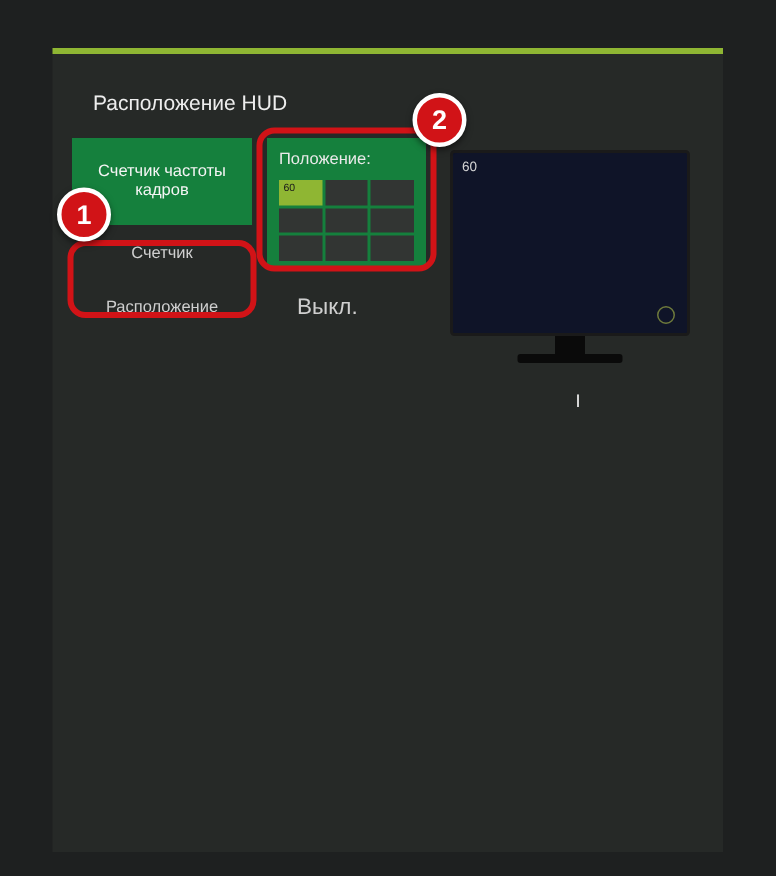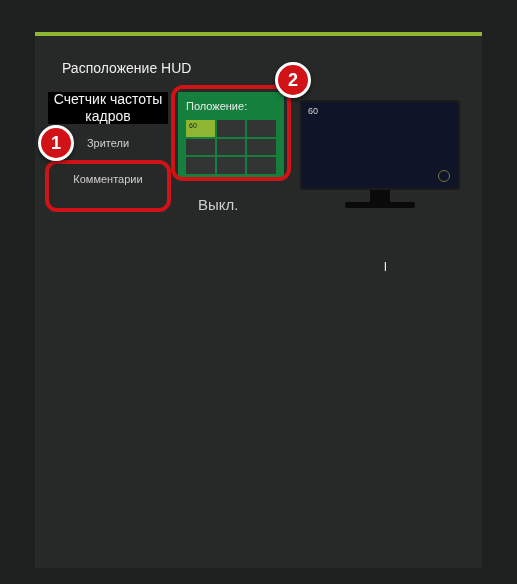--- a/index.html
+++ b/index.html
@@ -37,24 +37,24 @@
     height: 34px;
     display: flex; align-items: center; justify-content: center;
     font-size: 11px;
     color: #cfcfcf;
     text-align: center;
     cursor: pointer;
     margin-bottom: 2px;
     background: #2b2e2c;
   }
   .side-item.active {
-    background: #000000;
+    background: #15803d;
     color: #f5f5f5;
-    height: 32px;
-    font-size: 14px;
+    height: 58px;
+    font-size: 11px;
     line-height: 1.2;
   }
   .side-item.plain { background: transparent; }
   .pos-block {
     position: absolute;
     left: 178px; top: 92px;
     width: 106px;
     height: 88px;
     background: #15803d;
   }
@@ -94,21 +94,21 @@
     font-size: 15px;
     color: #cfcfcf;
     cursor: pointer;
   }
   .monitor {
     position: absolute;
     left: 300px; top: 100px;
     width: 160px;
   }
   .monitor-screen {
-    width: 160px; height: 90px;
+    width: 160px; height: 124px;
     background: #0f1428;
     border: 2px solid #1a1a1a;
     border-radius: 3px;
     position: relative;
   }
   .fps-badge {
     position: absolute;
     left: 6px; top: 4px;
     font-size: 9px;
     color: #d5d5d5;
@@ -165,22 +165,22 @@
 </head>
 <body>
 
 <div class="topbar"></div>
 <div class="panel"></div>
 
 <div class="title">Расположение HUD</div>
 
 <div class="sidebar">
   <div class="side-item active">Счетчик частоты кадров</div>
-  <div class="side-item plain">Зрители</div>
-  <div class="side-item plain">Комментарии</div>
+  <div class="side-item plain">Счетчик</div>
+  <div class="side-item plain">Расположение</div>
 </div>
 
 <div class="pos-block">
   <div class="pos-label">Положение:</div>
   <div class="pos-grid">
     <div class="cell sel" data-fps="60"></div>
     <div class="cell"></div>
     <div class="cell"></div>
     <div class="cell"></div>
     <div class="cell"></div>

